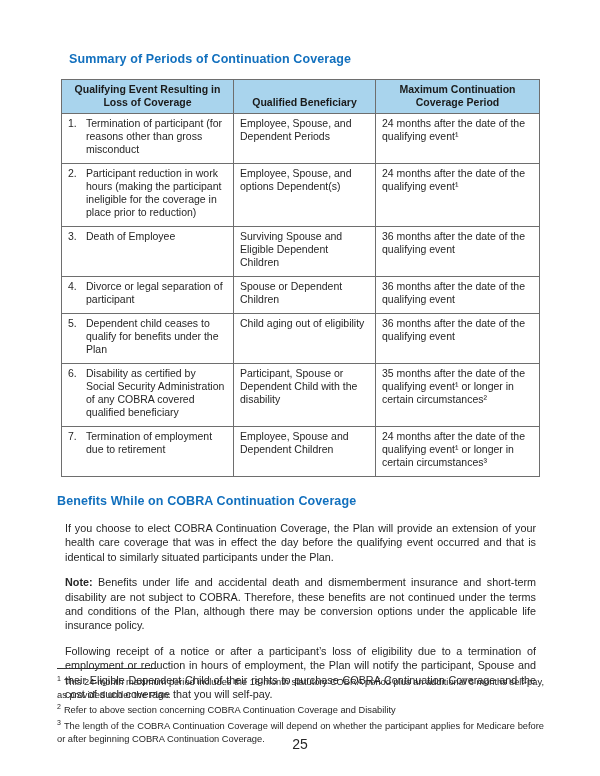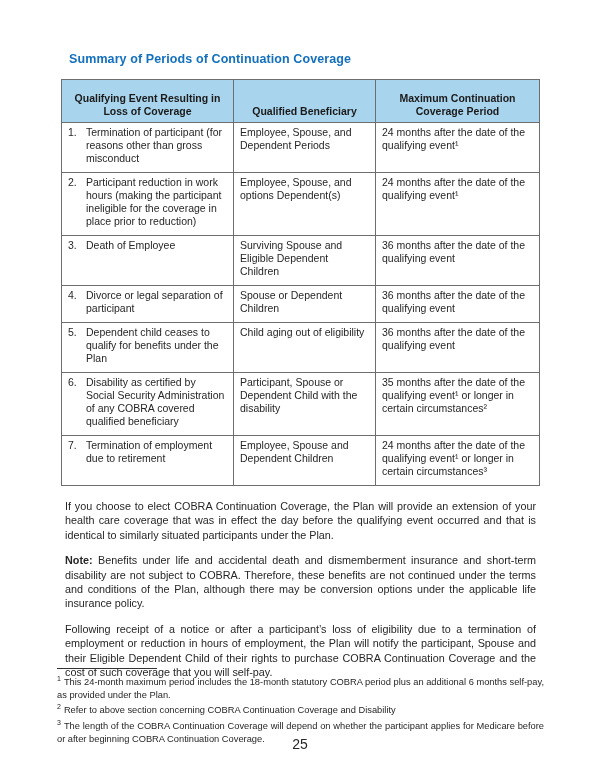--- a/index.html
+++ b/index.html
@@ -43,21 +43,21 @@
     line-height:13px;
     padding:3px 6px 7px 6px;
   }
   table.cobra th{
     background:var(--header-bg,#A9D4ED);
     font-weight:bold;
     text-align:center;
     vertical-align:bottom;
     white-space:pre-line;
     color:#1a1a1a;
-    padding:12px 4px 4px 4px;
+    padding:3px 4px 4px 4px;
     line-height:13px;
   }
   .event-wrap{display:flex;}
   .event-num{flex:0 0 18px;}
   .event-text{flex:1;}
   p.body{
     font-size:10.8px;
     line-height:14.4px;
     text-align:justify;
     margin:11px 8px;
@@ -178,20 +178,21 @@
           <span class="event-num">7.</span>
           <span class="event-text">Termination of employment due to retirement</span>
         </div>
       </td>
       <td>Employee, Spouse and Dependent Children</td>
       <td>24 months after the date of the qualifying event¹ or longer in certain circumstances³</td>
     </tr>
   </tbody>
     </table>
 
+  <h2 class="sec-title2">Benefits While on COBRA Continuation Coverage</h2>
 
   <p class="body first">If you choose to elect COBRA Continuation Coverage, the Plan will provide an extension of your health care coverage that was in effect the day before the qualifying event occurred and that is identical to similarly situated participants under the Plan.</p>
 
   <p class="body"><span class="note-label">Note:</span><span> Benefits under life and accidental death and dismemberment insurance and short-term disability are not subject to COBRA. Therefore, these benefits are not continued under the terms and conditions of the Plan, although there may be conversion options under the applicable life insurance policy.</span></p>
 
   <p class="body">Following receipt of a notice or after a participant’s loss of eligibility due to a termination of employment or reduction in hours of employment, the Plan will notify the participant, Spouse and their Eligible Dependent Child of their rights to purchase COBRA Continuation Coverage and the cost of such coverage that you will self-pay.</p>
 
 </div>
 
 <div class="footer-area">

